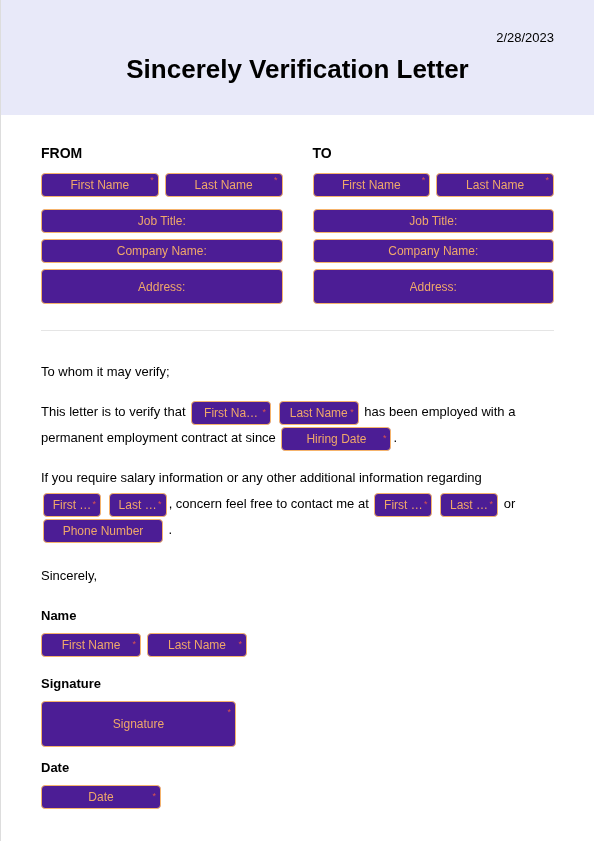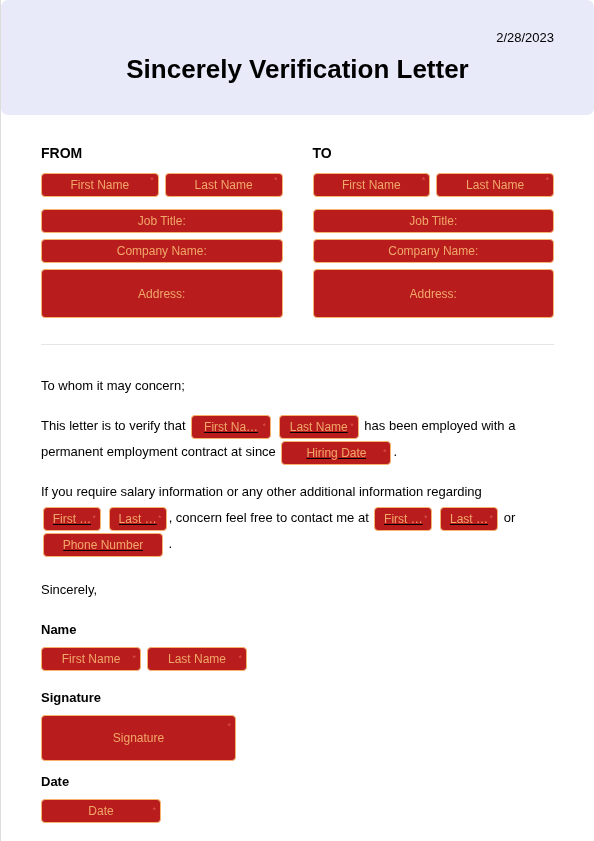--- a/index.html
+++ b/index.html
@@ -8,21 +8,20 @@
     background: #fff;
     width: 594px;
     height: 841px;
     border-left: 1px solid #ddd;
     position: relative;
   }
   .header {
     background: #e8e9f9;
     padding: 24px 40px 30px 40px;
     position: relative;
-    border-radius: 7px;
   }
   .date {
     position: absolute;
     top: 30px;
     right: 40px;
     font-size: 13px;
     color: #000;
   }
   .title {
     text-align: center;
@@ -45,38 +44,38 @@
     margin-bottom: 12px;
   }
   .row2 {
     display: flex;
     gap: 6px;
     margin-bottom: 6px;
   }
   .row2 .fld { flex: 1; }
   .fld {
     position: relative;
-    background: #b91c1c;
+    background: #4c1d95;
     border: 1px solid #f5b36c;
     border-radius: 4px;
     display: flex;
     align-items: center;
     justify-content: center;
     margin-bottom: 6px;
   }
   .fld-ph {
     color: #f0a86a;
     font-size: 12px;
     white-space: nowrap;
     overflow: hidden;
     text-overflow: ellipsis;
     max-width: calc(100% - 10px);
   }
   .h24 { height: 24px; }
-  .h40 { height: 49px; }
+  .h40 { height: 35px; }
   .h46 { height: 46px; }
   .req::after {
     content: "*";
     position: absolute;
     top: 1px;
     right: 4px;
     color: #d9534f;
     font-size: 9px;
   }
   hr.sep {
@@ -87,21 +86,20 @@
   .body-text {
     font-size: 13px;
     color: #000;
     line-height: 2.0;
   }
   .body-text p { margin-bottom: 14px; }
   .inline-fld {
     display: inline-flex;
     vertical-align: middle;
     margin: 0 2px;
-    text-decoration: underline;
   }
   .w80 { width: 80px; min-width: 80px;}
   .w65 { width: 58px; min-width: 58px;}
   .w110 { width: 110px; min-width:110px;text-align:center;}
   .w120 { width: 120px; min-width:120px;}
   .sec-label {
     font-size: 13px;
     font-weight: bold;
     margin-top: 8px;
     margin-bottom: 4px;
@@ -159,21 +157,21 @@
         </div>
       <div class="fld h40">
           <span class="fld-ph">Address:</span>
         </div>
     </div>
   </div>
 
   <hr class="sep">
 
   <div class="body-text">
-    <p>To whom it may concern;</p>
+    <p>To whom it may verify;</p>
 
     <p>
       <span>This letter is to verify that </span>
       <span class="fld inline-fld h24 req w80">
           <span class="fld-ph">First Na…</span>
         </span>
       <span class="fld inline-fld h24 req w80">
           <span class="fld-ph">Last Name</span>
         </span>
       <span> has been employed with a permanent employment contract at </span>

